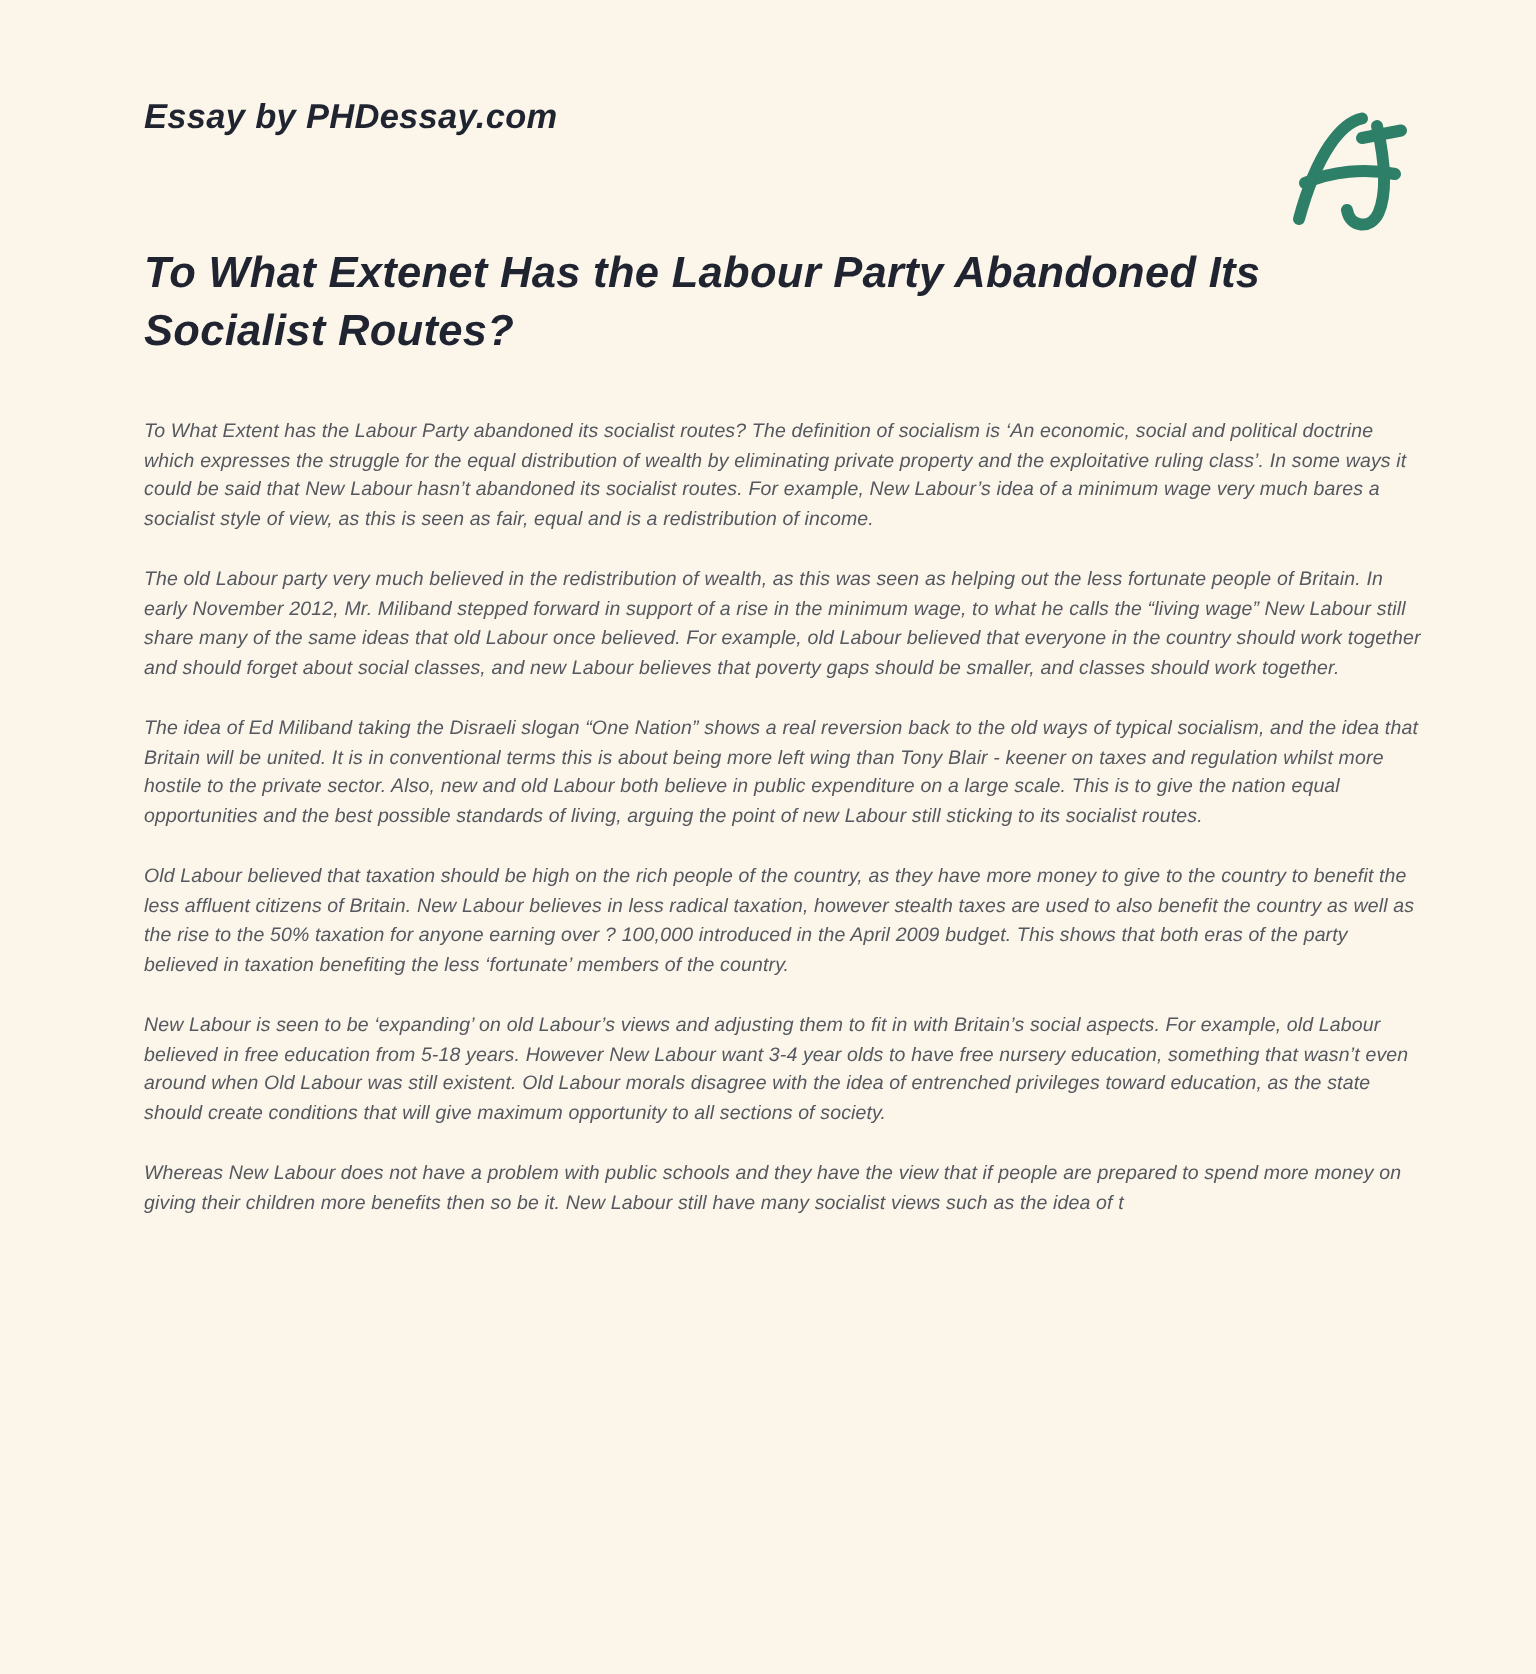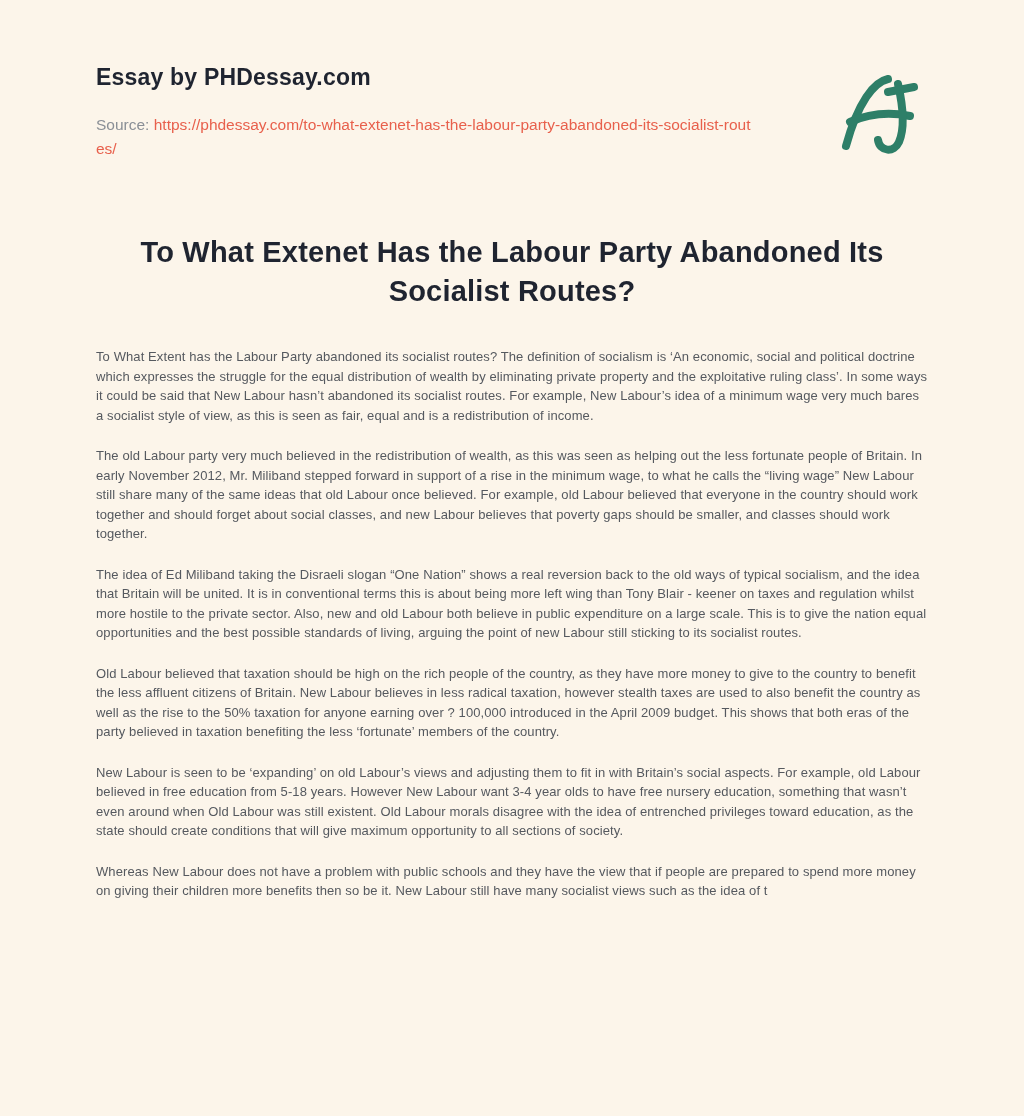--- a/index.html
+++ b/index.html
@@ -14,22 +14,23 @@
   html,body{width:1024px;}
   body{
     width:1024px;height:1116px;
     background:var(--bg);
     font-family:"Liberation Sans","DejaVu Sans",sans-serif;
     overflow:hidden;
     position:relative;
   }
   .page{
     width:1024px;height:1116px;
-    padding:64px 96px 0 96px;
+    padding:64px 76px 0 96px;
     position:relative;
+    font-style:italic;
   }
   .header{
     position:relative;
     padding-right:140px;
   }
   .site-title{
     font-size:23px;
     font-weight:700;
     color:var(--ink);
     letter-spacing:.2px;
@@ -48,21 +49,20 @@
   }
   .logo{
     position:absolute;
     top:8px;
     right:4px;
     width:86px;
     height:92px;
   }
   .article-title{
     margin-top:72px;
-    text-align:center;
     font-size:29px;
     line-height:1.35;
     font-weight:700;
     color:#1f2430;
     letter-spacing:.2px;
   }
   .article-body{
     margin-top:36px;
   }
   .article-body p{
@@ -74,24 +74,20 @@
   }
 </style>
 </head>
 <body>
 
 <div class="page">
 
   <div class="header">
     <div class="site-title">Essay by PHDessay.com</div>
 
-    <div class="source-line">
-      <span>Source:</span>
-      <a href="#" title="https://phdessay.com/to-what-extenet-has-the-labour-party-abandoned-its-socialist-routes/">https://phdessay.com/to-what-extenet-has-the-labour-party-abandoned-its-socialist-routes/</a>
-    </div>
 
     <div class="logo">
       <svg width="86" height="92" viewBox="0 0 86 92" fill="none" stroke="#2e7f68" stroke-width="8" stroke-linecap="round">
         <path d="M8 74 C20 30 36 10 50 7"></path>
         <path d="M12 50 C30 42 52 40 72 44"></path>
         <path d="M60 12 C65 34 67 56 61 70 C56 81 42 80 40 68"></path>
         <path d="M50 20 L76 15"></path>
       </svg>
     </div>
   </div>

